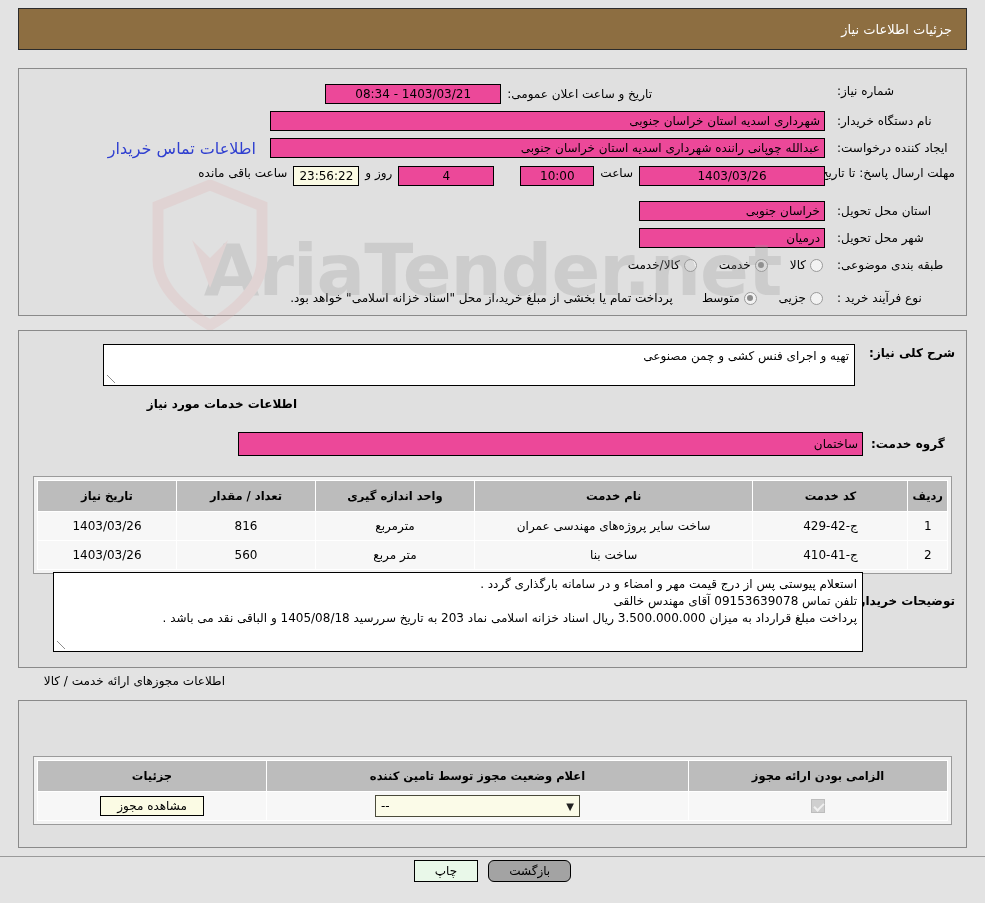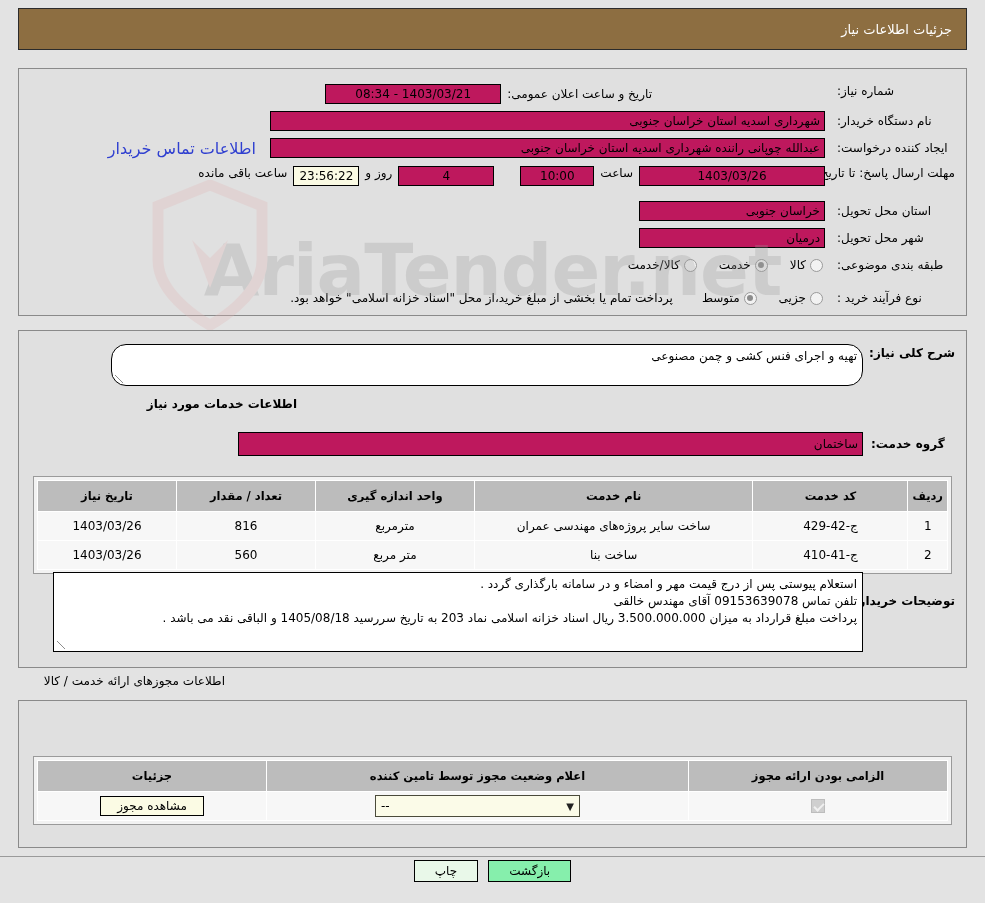--- a/index.html
+++ b/index.html
@@ -60,21 +60,21 @@
     direction: rtl;
   }
   .flabel {
     font-size: 12px;
     color: #000;
     text-align: left;
     white-space: nowrap;
   }
   .fbox {
     border: 1px solid #000;
-    background: #be185d;
+    background: #ec4899;
     height: 20px;
     line-height: 18px;
     box-sizing: border-box;
     padding: 0 4px;
     font-size: 12px;
     text-align: center;
     white-space: nowrap;
     overflow: hidden;
   }
   .fbox.right { text-align: right; }
@@ -257,21 +257,21 @@
   }
   .btn {
     border: 1px solid #000;
     font-size: 12px;
     padding: 3px 20px;
     cursor: pointer;
     box-sizing: border-box;
     min-width: 62px;
     text-align: center;
   }
-  .btn-back { background: #86efac; }
+  .btn-back { background: #a3a3a3; border-radius: 6px; }
   .btn-print { background: #e9f8e9; }
 
   
   .wm {
     position: absolute;
     left: 0; right: 0; top: 170px;
     height: 200px;
     pointer-events: none;
     z-index: 5;
     opacity: .28;
@@ -381,21 +381,21 @@
       <span>متوسط</span>
     </div>
   </div>
   <span class="note-text" style="margin-right:7px;">پرداخت تمام یا بخشی از مبلغ خرید،از محل "اسناد خزانه اسلامی" خواهد بود.</span>
 </div>
 
 <div class="panel panel-mid"></div>
 
 <div class="frow" style="top:344px; right:30px; align-items:flex-start;">
   <span class="strong-label" style="width:84px; text-align:left; padding-top:2px;">شرح کلی نیاز:</span>
-  <div class="bigbox" style="width:752px; height:42px; margin-right:8px;border-radius:15px;">تهیه و اجرای فنس کشی و چمن مصنوعی</div>
+  <div class="bigbox" style="width:752px; height:42px; margin-right:16px;">تهیه و اجرای فنس کشی و چمن مصنوعی</div>
 </div>
 
 <div class="section-title" style="top:397px; right:688px;">اطلاعات خدمات مورد نیاز</div>
 
 <div class="frow" style="top:432px; right:30px;">
   <span class="strong-label" style="width:84px; text-align:left;">گروه خدمت:</span>
   <div class="fbox right" style="width:625px; height:24px; line-height:22px; margin-right:8px;">ساختمان</div>
 </div>
 
 <div class="tbl-wrap" style="top:476px; right:33px; left:33px;">

